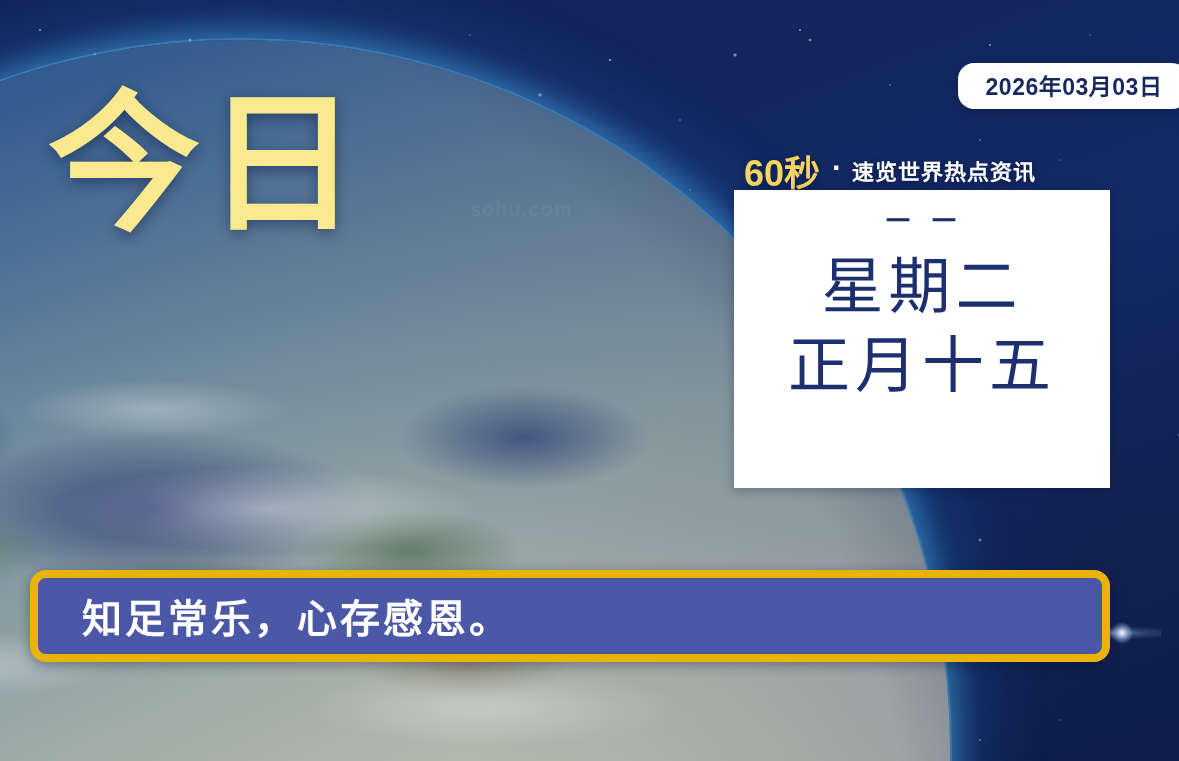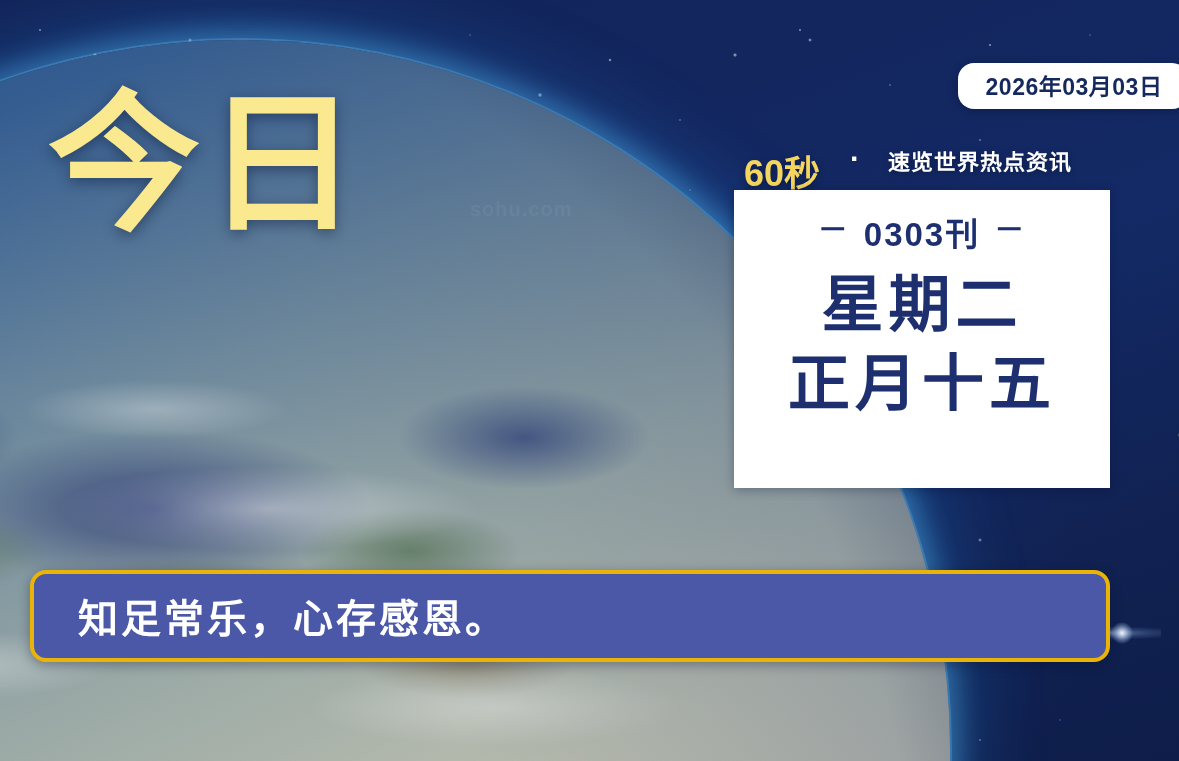--- a/index.html
+++ b/index.html
@@ -224,22 +224,22 @@
     box-shadow: 0 2px 8px rgba(3,12,40,.35);
   }
 
   
   .tagline {
     position: absolute;
     left: 744px;
     top: 144px;
     white-space: nowrap;
     display: flex;
-    align-items: flex-start;
-    gap: 20px;
+    align-items: center;
+    gap: 2px;
   }
   .tagline .sec {
     font-size: 36px;
     font-weight: 900;
     color: #f4d55f;
     letter-spacing: 0px;
     text-shadow: 0 2px 6px rgba(5,16,48,.5);
   }
   .tagline .dot {
     font-size: 30px;
@@ -287,43 +287,43 @@
     font-weight: 700;
     font-size: 30px;
     line-height: 1;
     position: relative;
     top: -2px;
   }
   .weekday {
     margin-top: 16px;
     color: #1d2f6f;
     font-size: 62px;
-    font-weight: 700;
+    font-weight: 400;
     letter-spacing: 5px;
     line-height: 1.05;
   }
   .lunar {
     margin-top: 14px;
     color: #1d2f6f;
     font-size: 62px;
-    font-weight: 700;
+    font-weight: 400;
     letter-spacing: 5px;
     line-height: 1.05;
   }
 
   
   .quote-bar {
     position: absolute;
     left: 30px;
     top: 570px;
     width: 1080px;
     height: 92px;
     box-sizing: border-box;
     background: #4a58a7;
-    border: 4px solid #eab308;
+    border: 8px solid #eab308;
     border-radius: 16px;
     display: flex;
     align-items: center;
     padding-left: 44px;
     box-shadow: 0 3px 12px rgba(5,14,44,.35);
   }
   .quote-text {
     color: #ffffff;
     font-size: 40px;
     font-weight: 800;
@@ -361,21 +361,20 @@
 
   <div class="tagline">
     <span class="sec">60秒</span>
     <span class="dot">·</span>
     <span class="sub">速览世界热点资讯</span>
   </div>
 
   <div class="info-card">
     <div class="issue-row">
       <span class="dash">－</span>
-      <span>0303刊</span>
       <span class="dash">－</span>
     </div>
     <div class="weekday">星期二</div>
     <div class="lunar">正月十五</div>
   </div>
 
   <div class="quote-bar">
     <span class="quote-text">知足常乐，心存感恩。</span>
   </div>
 

